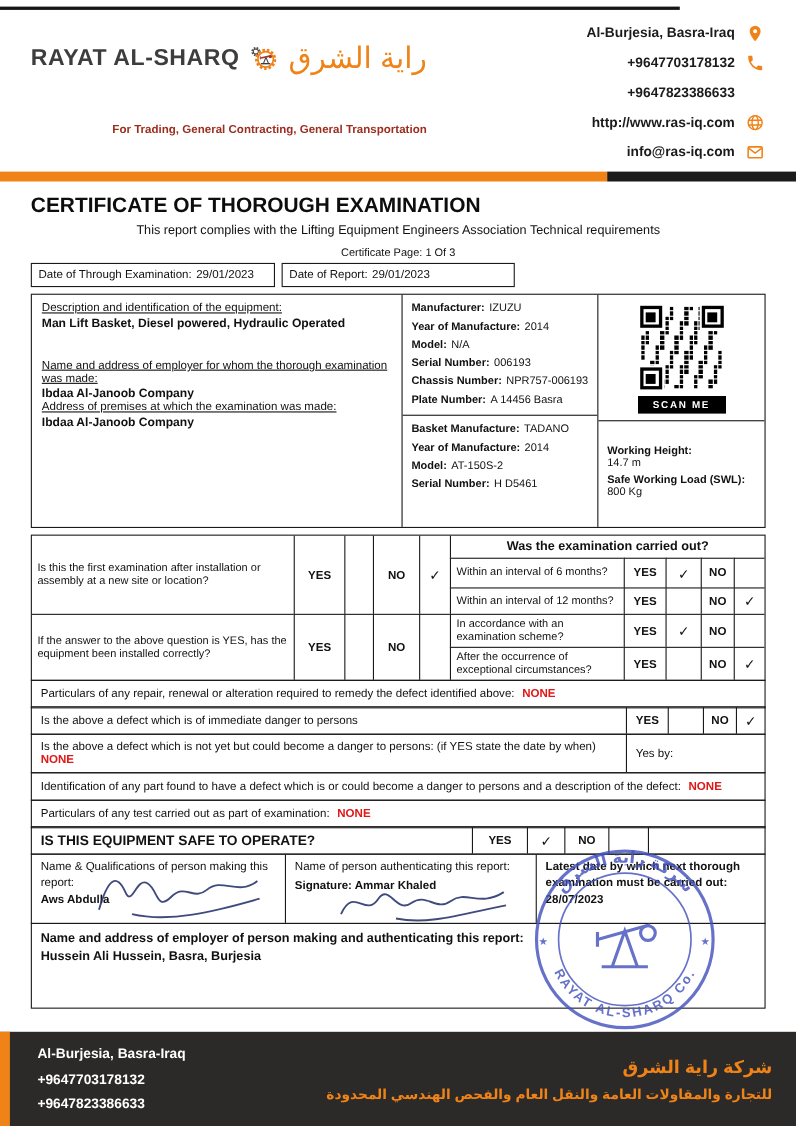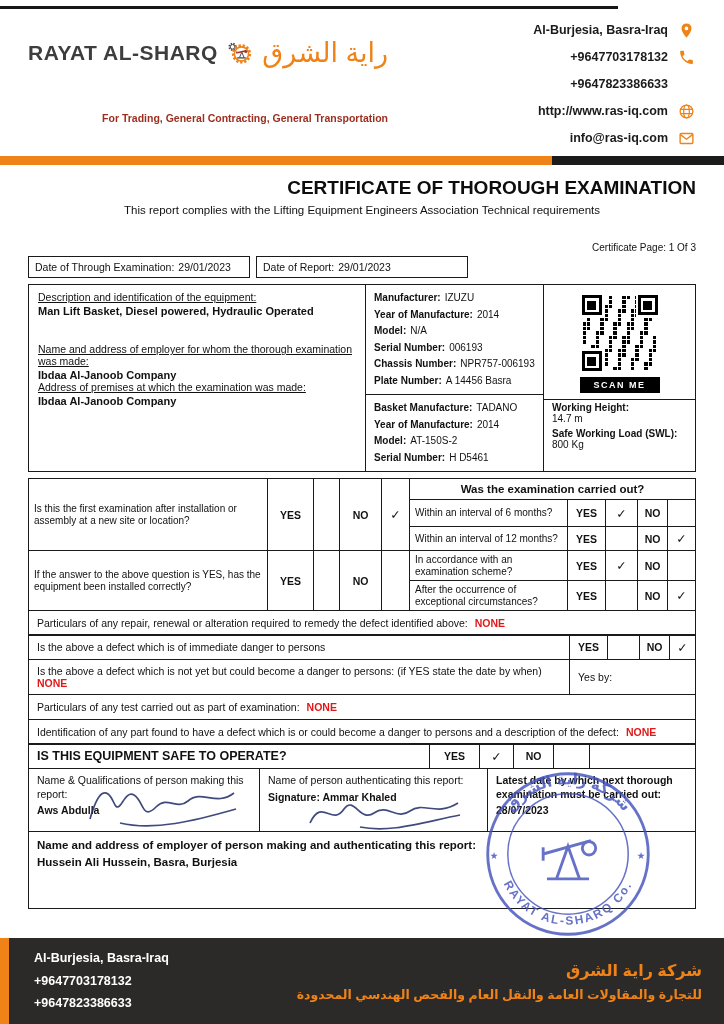--- a/index.html
+++ b/index.html
@@ -21,23 +21,23 @@
   .contact{display:flex;flex-direction:column;gap:7px;align-items:flex-end;padding-top:4px}
   .cline{display:flex;align-items:center;gap:8px;font-weight:bold;font-size:12.5px;color:#1b1b1b}
   .cicon{width:20px;height:20px;display:flex;align-items:center;justify-content:center;flex:0 0 20px}
   .cicon svg{width:17px;height:17px}
 
   
   .divider{display:flex;height:9px;margin:8px -28px 0}
   .divider .o{width:552px;background:#ef8318}
   .divider .b{flex:1;background:#1b1b1b}
 
-  .cert-title{text-align:right;font-size:19px;font-weight:bold;margin-top:12px;color:#0d0d0d}
+  .cert-title{text-align:left;font-size:19px;font-weight:bold;margin-top:12px;color:#0d0d0d}
   .cert-sub{text-align:center;font-size:11.5px;margin-top:5px}
-  .page-label{text-align:right;font-size:10px;margin-top:26px}
+  .page-label{text-align:center;font-size:10px;margin-top:9px}
 
   .red{color:#e01818;font-weight:bold}
 
   
   .dates{display:grid;grid-template-columns:222px 212px 1fr;gap:6px;margin-top:3px;font-size:10.5px}
   .dates>div{border:1.3px solid #1a1a1a;padding:4px 6px;white-space:nowrap}
   .gap{margin-left:4px}
 
   
   .equip{display:flex;border:1.3px solid #1a1a1a;margin-top:6px;min-height:186px;font-size:10.5px}
@@ -53,21 +53,21 @@
   .mid-sep{border-top:1.3px solid #1a1a1a;margin:5px -8px}
   .qr-zone{display:flex;flex-direction:column;align-items:center;padding:8px 0 6px}
   .qr-wrap{width:80px;height:80px;position:relative;background:#fff}
   .qr-modules{position:absolute;inset:3px;display:grid;grid-template-columns:repeat(17,1fr);grid-template-rows:repeat(17,1fr);gap:1px}
   .qr-modules i{display:block}
   .qr-modules i.f{background:#000}
   .finder{position:absolute;width:20px;height:20px;border:3.5px solid #000;background:#fff;box-shadow:0 0 0 2px #fff}
   .finder::after{content:"";position:absolute;inset:2.5px;background:#000}
   .f-tl{top:2px;left:2px}.f-tr{top:2px;right:2px}.f-bl{bottom:2px;left:2px}
   .scanme{background:#000;color:#fff;font-size:9px;font-weight:bold;letter-spacing:1.5px;padding:3px 0;width:80px;text-align:center;margin-top:4px}
-  .specs{border-top:1.3px solid #1a1a1a;flex:1;padding:2px 8px;font-size:10px}
+  .specs{border-top:1.3px solid #1a1a1a;flex:1;padding:22px 8px;font-size:10px}
   .spec{margin-bottom:4px}
   .spec .kl{display:block}
 
   
   .exam{display:grid;margin-top:6px;border:1.3px solid #1a1a1a;font-size:10.5px;
         grid-template-columns:238px 46px 26px 42px 28px 158px 38px 32px 30px minmax(0,1fr);
         grid-template-rows:20px 27px 24px 30px 30px}
   .exam .c{border-left:1.3px solid #1a1a1a;border-top:1.3px solid #1a1a1a;display:flex;align-items:center;padding:1px 5px}
   .exam .nt{border-top:none}
   .exam .nl{border-left:none}
@@ -592,26 +592,26 @@
 
     <div class="rrow grid2">
       <div class="lbl">
         <span>Is the above a defect which is not yet but could become a danger to persons: (if YES state the date by when)</span>
         <span class="red">NONE</span>
       </div>
       <div class="cell" style="justify-content:flex-start;padding:0 8px">Yes by:</div>
     </div>
 
     <div class="rrow single">
+      <span>Identification of any part found to have a defect which is or could become a danger to persons and a description of the defect:</span>
+      <span class="red gap">NONE</span>
+    </div>
+
+    <div class="rrow single">
       <span>Particulars of any test carried out as part of examination:</span>
-      <span class="red gap">NONE</span>
-    </div>
-
-    <div class="rrow single">
-      <span>Identification of any part found to have a defect which is or could become a danger to persons and a description of the defect:</span>
       <span class="red gap">NONE</span>
     </div>
 
     <div class="rrow grid6">
       <div class="lbl safe-lbl">IS THIS EQUIPMENT SAFE TO OPERATE?</div>
       <div class="cell yn">YES</div>
       <div class="cell tickc">✓</div>
       <div class="cell yn">NO</div>
       <div class="cell tickc"></div>
       <div class="cell"></div>

